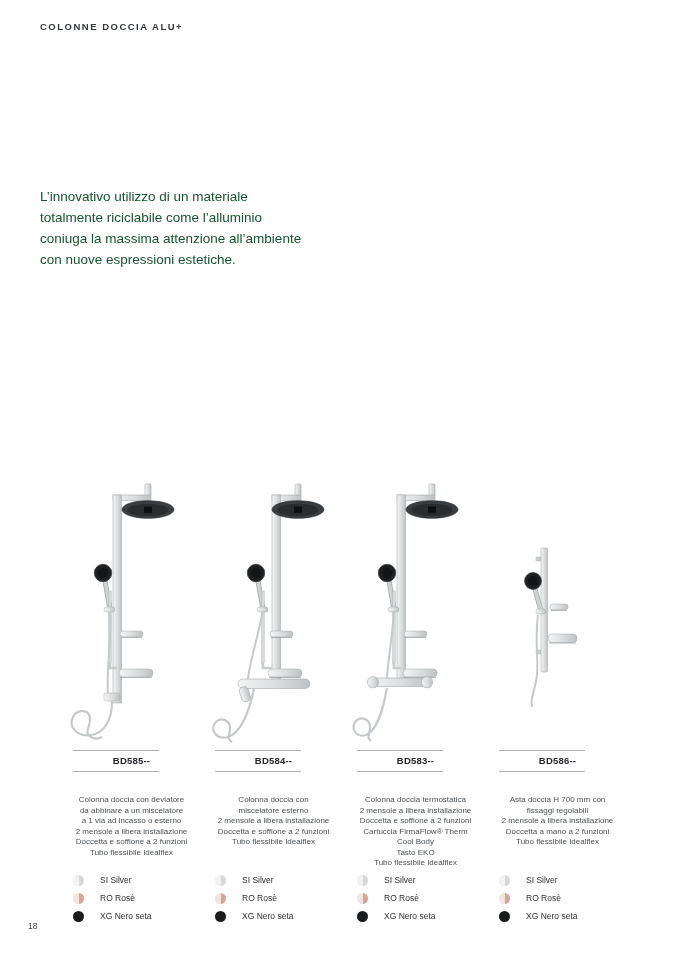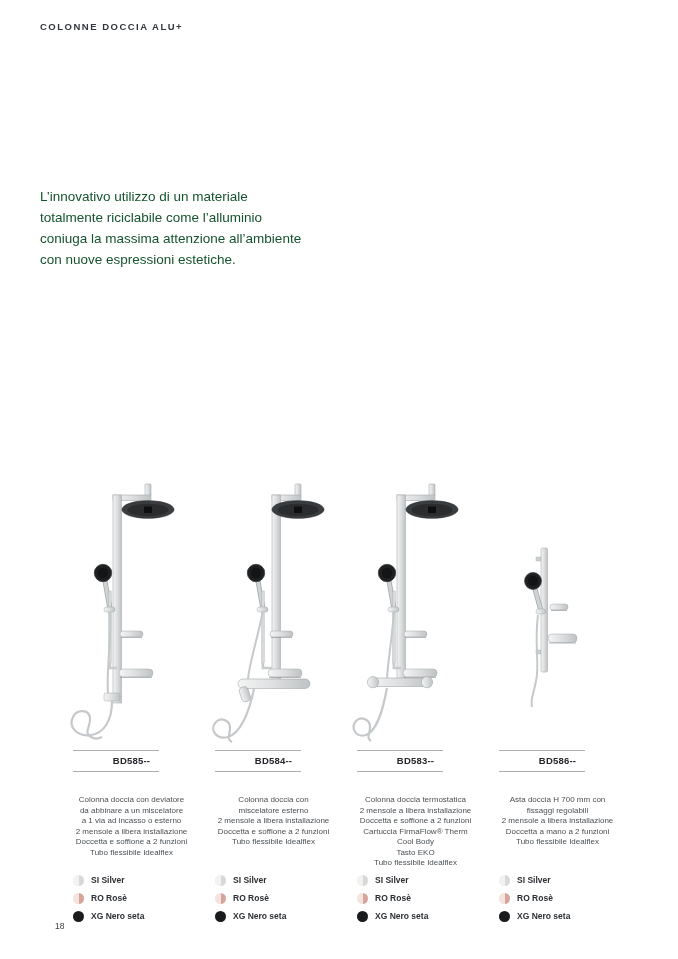--- a/index.html
+++ b/index.html
@@ -25,25 +25,25 @@
   .product{width:142px;position:relative;flex:0 0 142px;}
   svg.figure{display:block;width:141px;height:283px;}
   .info{padding-left:13px;padding-right:12px;}
   .rule{height:1px;background:#a9aeb1;width:86px;margin:2px 0;}
   .code{font-size:9.5px;font-weight:bold;color:#24262a;letter-spacing:0.2px;padding:2px 0 3px 0;}
   .desc{
     font-size:8px;line-height:10.5px;color:#4b5054;
     white-space:pre-line;margin-top:23px;height:74px;
   }
   .swatches{margin-top:2px;}
-  .swatch-row{display:flex;align-items:center;height:18px;gap:7px;font-weight:bold;}
+  .swatch-row{display:flex;align-items:center;height:18px;gap:16px;}
   .swatch{width:11px;height:11px;border-radius:50%;overflow:hidden;display:flex;flex:0 0 11px;box-shadow:inset 0 0 0 0.5px rgba(0,0,0,0.08);}
   .swatch .half{width:50%;height:100%;}
   .swatch-label{font-size:8.5px;color:#2c2f33;}
-  .pageno{position:absolute;left:55px;top:921px;font-size:8.5px;color:#3a3e42;}
+  .pageno{position:absolute;left:28px;top:921px;font-size:8.5px;color:#3a3e42;}
 </style>
 </head>
 <body>
 
 <div class="page">
 
   <div class="kicker">COLONNE DOCCIA ALU+</div>
   <div class="para para1">L’innovativo utilizzo di un materiale
 totalmente riciclabile come l’alluminio
 coniuga la massima attenzione all’ambiente

